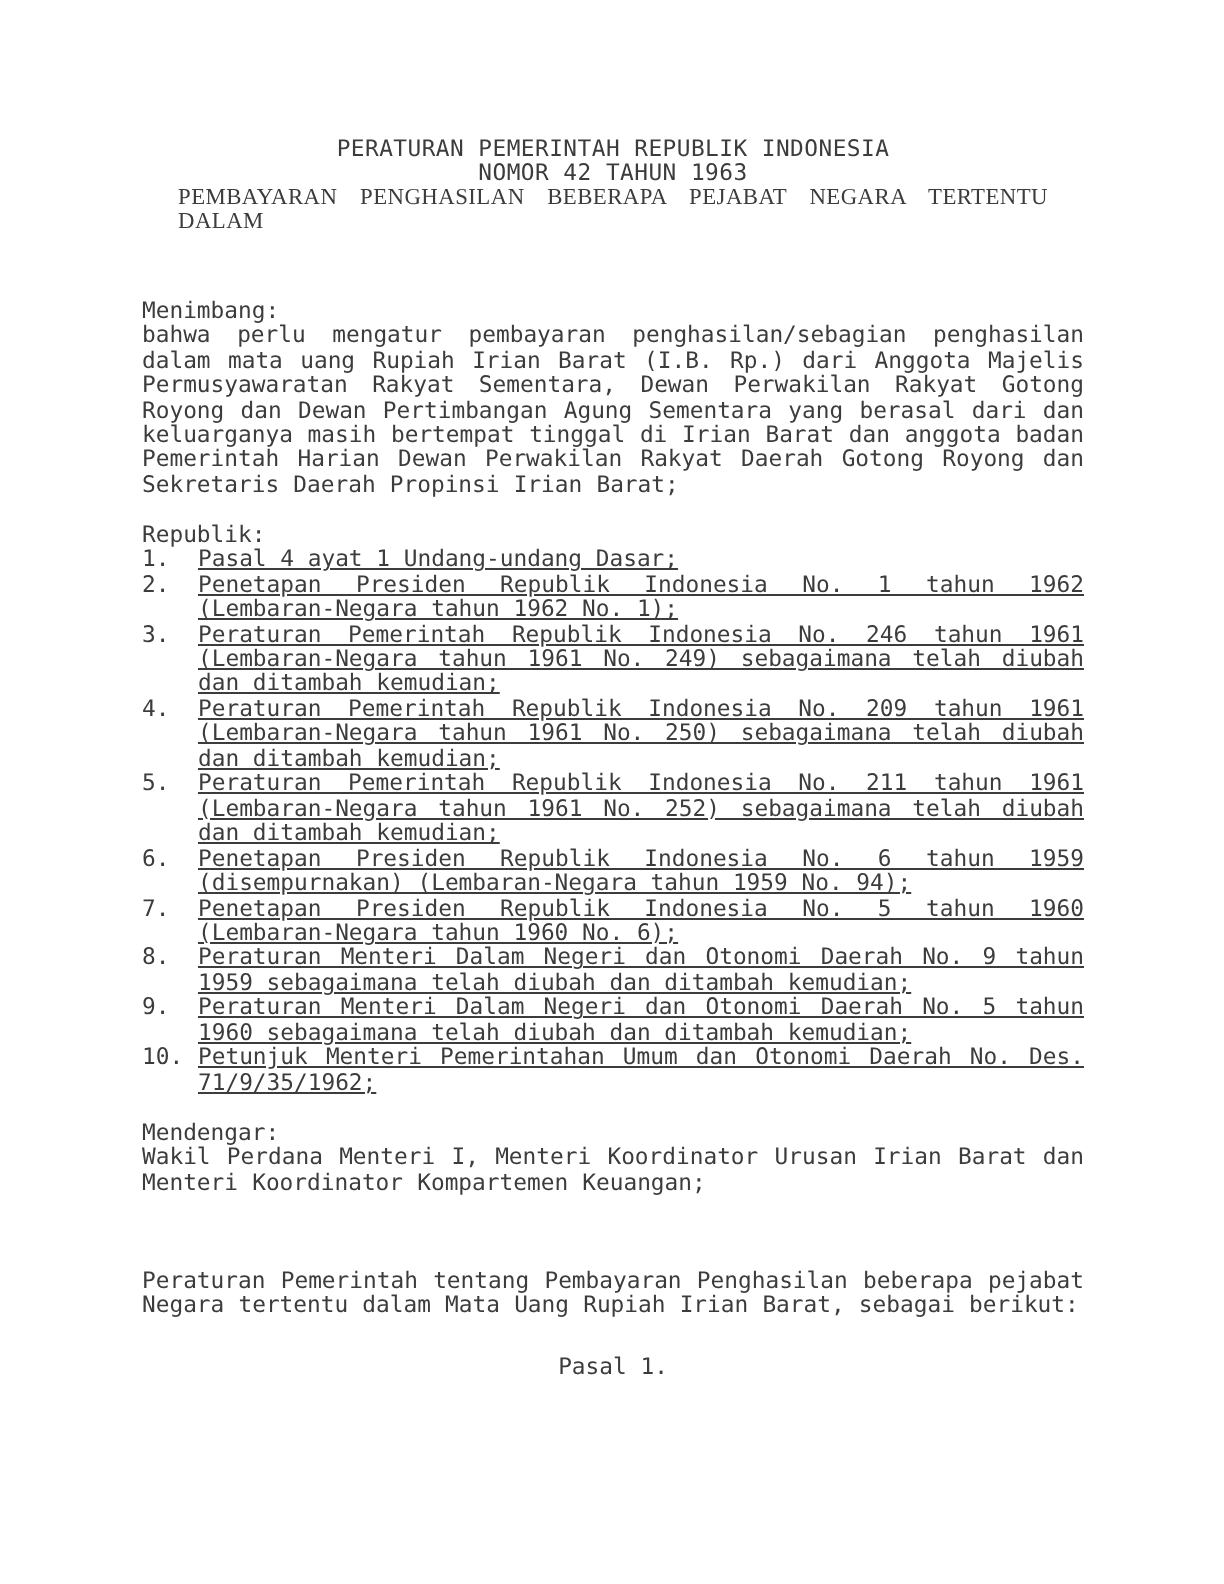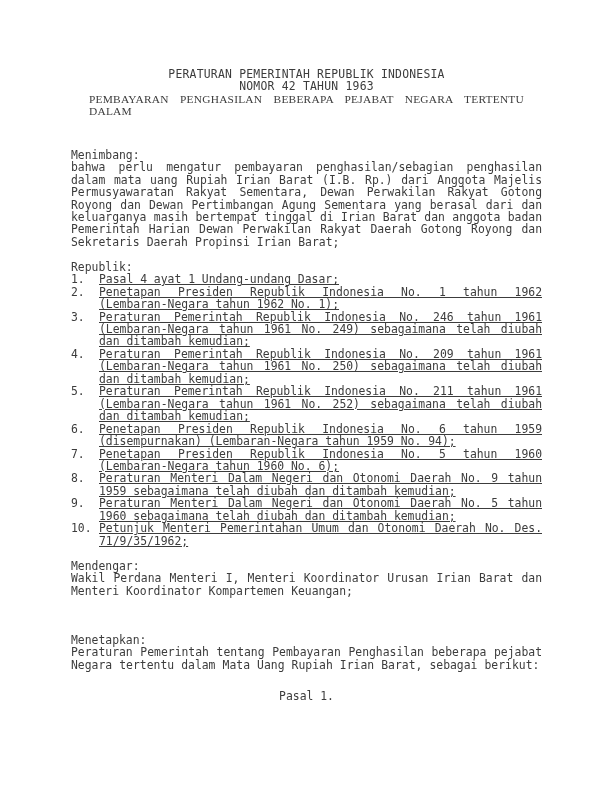--- a/index.html
+++ b/index.html
@@ -157,21 +157,20 @@
     <div class="label">Mendengar:</div>
     <div class="para lastjust">Wakil Perdana Menteri I, Menteri Koordinator Urusan Irian Barat dan Menteri Koordinator Kompartemen Keuangan;</div>
 
     <div class="spacer-1"></div>
     <div class="spacer-half"></div>
 
 
     <div class="spacer-1"></div>
     <div class="spacer-half"></div>
 
-    <div class="label">Menetapkan:</div>
     <div class="para lastjust">Peraturan Pemerintah tentang Pembayaran Penghasilan beberapa pejabat Negara tertentu dalam Mata Uang Rupiah Irian Barat, sebagai berikut:</div>
 
     <div class="spacer-1"></div>
     <div class="spacer-half"></div>
 
     <div class="center-line">Pasal 1.</div>
 
   </div>
 </div>
 

